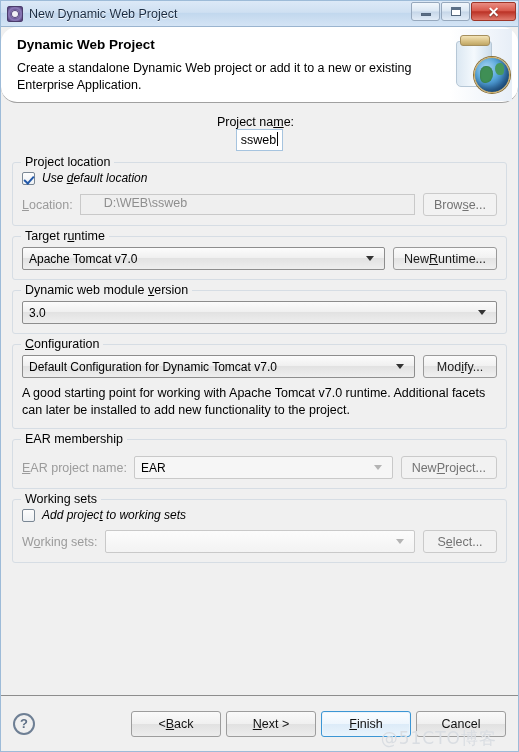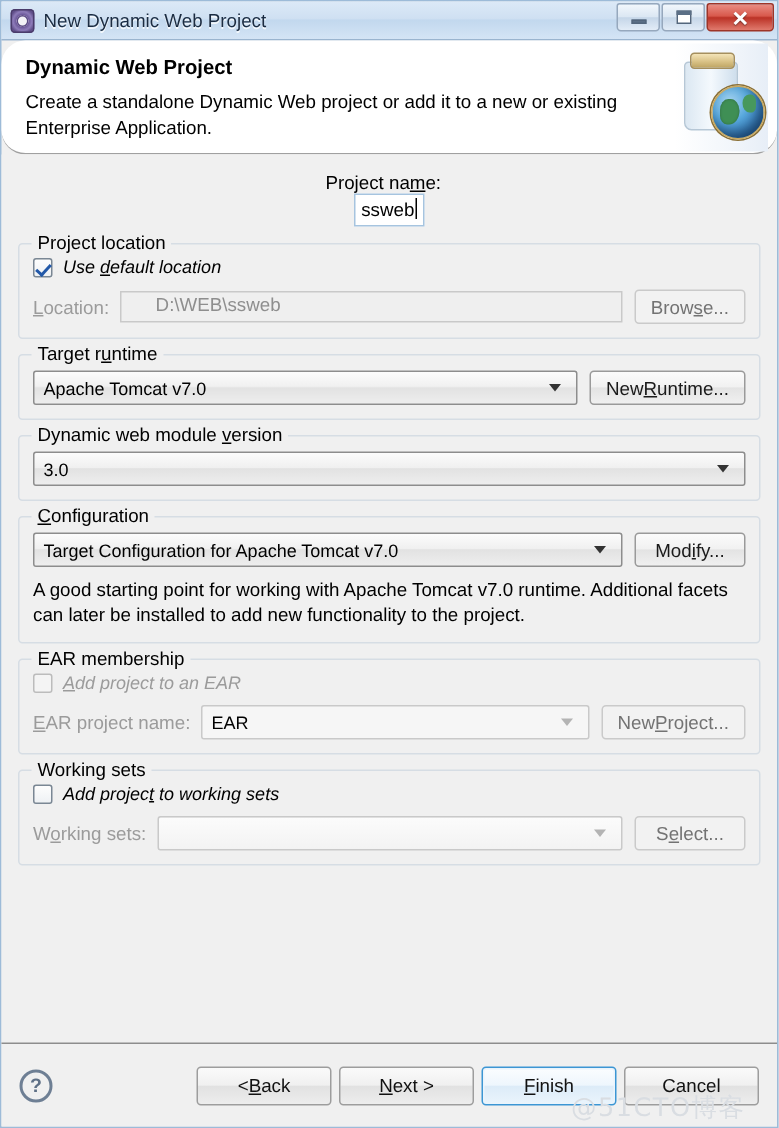--- a/index.html
+++ b/index.html
@@ -317,38 +317,34 @@
           <span class="cval">3.0</span>
           <span class="arrow"></span>
         </span>
       </div>
     </div>
 
     <div class="group">
       <span class="legend"><span class="u">C</span><span>onfiguration</span></span>
       <div class="ctlrow" style="margin-top:2px;">
         <span class="combo">
-          <span class="cval">Target Configuration for Apache Tomcat v7.0</span>
+          <span class="cval">Default Configuration for Dynamic Tomcat v7.0</span>
           <span class="arrow"></span>
         </span>
         <span class="btn mgl">
             <span>Mod</span>
             <span class="u">i</span>
             <span>fy...</span>
           </span>
       </div>
       <div class="desc">A good starting point for working with Apache Tomcat v7.0 runtime. Additional facets can later be installed to add new functionality to the project.</div>
     </div>
 
     <div class="group">
       <span class="legend">EAR membership</span>
-      <div class="cbrow">
-        <span class="cb disabled"></span>
-        <span class="cb-label disabled"><span class="u">A</span><span>dd project to an EAR</span></span>
-      </div>
       <div class="ctlrow">
         <span class="lbl disabled"><span class="u">E</span><span>AR project name:</span></span>
         <span class="combo disabled">
           <span class="cval">EAR</span>
           <span class="arrow"></span>
         </span>
         <span class="btn disabled mgl" style="min-width:88px;">
             <span>New </span>
             <span class="u">P</span>
             <span>roject...</span>

